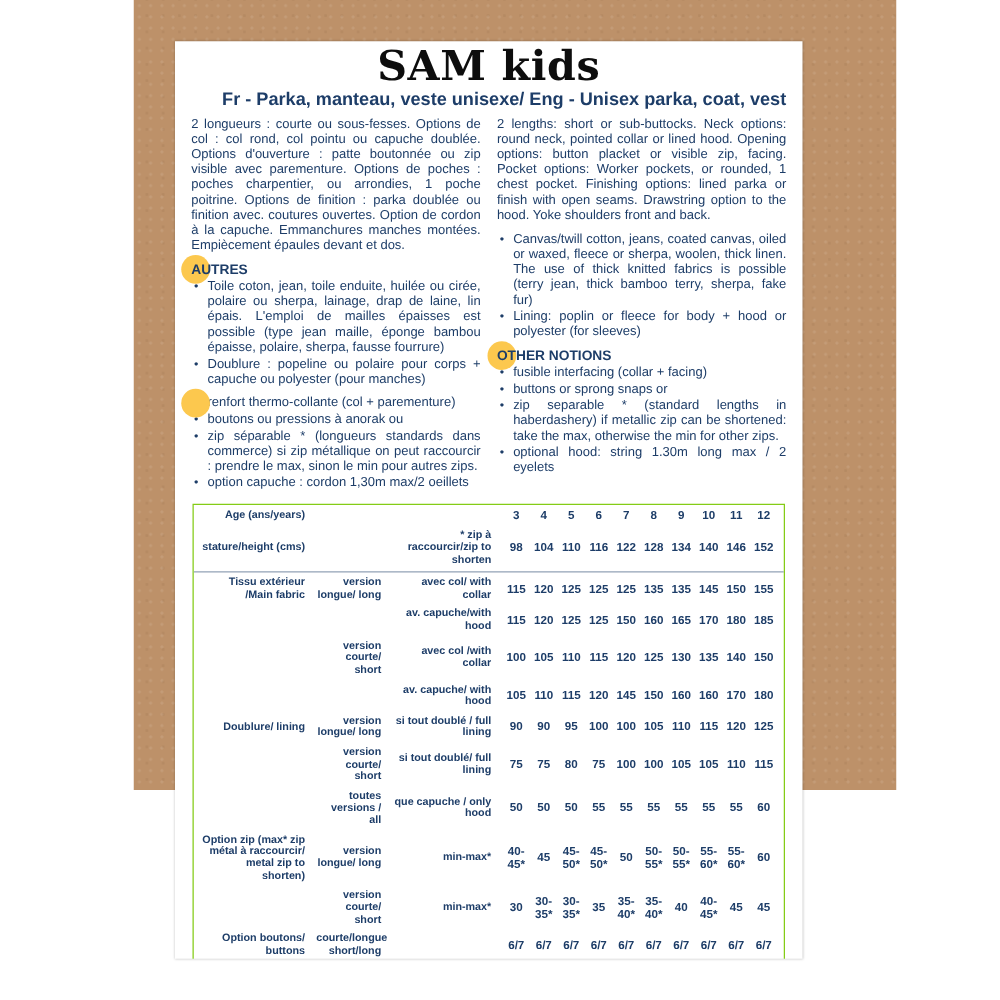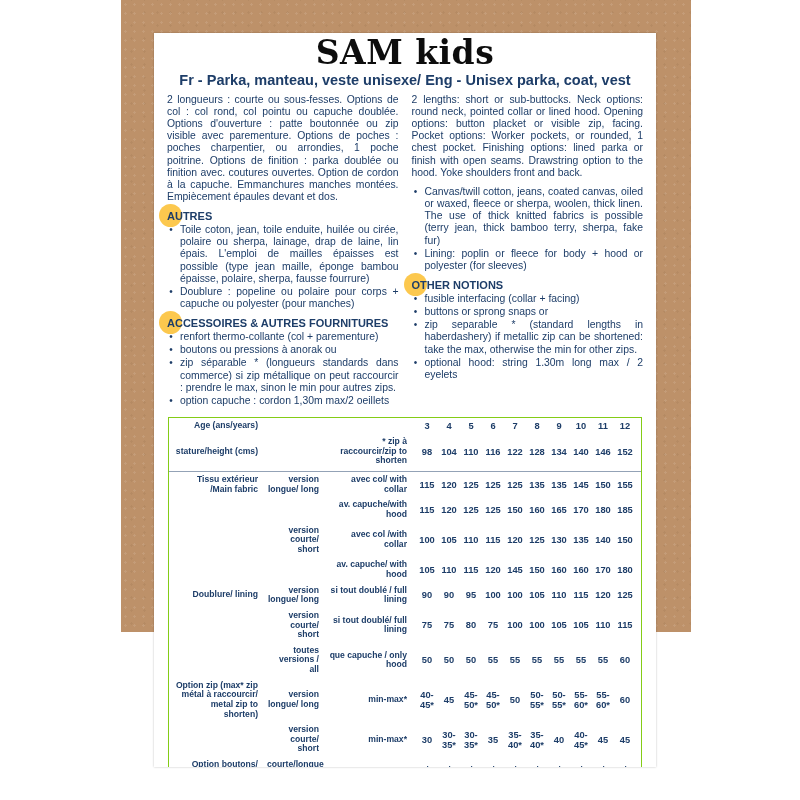--- a/index.html
+++ b/index.html
@@ -1,27 +1,27 @@
 <!DOCTYPE html>
 <html><head>
 <meta charset="utf-8">
 <style>
   html,body{margin:0;padding:0;}
   body{width:800px;height:800px;background:#ffffff;position:relative;
        font-family:"Liberation Sans",sans-serif;-webkit-font-smoothing:antialiased;}
-  .kraft{position:absolute;left:121px;top:0;width:570px;height:632px;background:#bd9169;
+  .kraft{position:absolute;left:107px;top:0;width:570px;height:632px;background:#bd9169;
     background-image:
       radial-gradient(rgba(255,255,255,.10) 1px, transparent 1.4px),
       radial-gradient(rgba(92,58,28,.08) 1px, transparent 1.4px);
-    background-size:9px 9px,13px 13px;background-position:0 0,4px 6px;}
+    background-size:9px 9px,13px 13px;background-position:0 0,4px 6px;padding-left:40px;}
   .card{position:absolute;left:33px;top:33px;width:502px;height:734px;background:#ffffff;
         box-shadow:0 0 2px rgba(0,0,0,.25);padding:0 13px;box-sizing:border-box;overflow:hidden;}
   .title{font-family:"DejaVu Serif","Liberation Serif",serif;font-weight:700;font-size:33px;
          text-align:center;color:#0d0d0d;margin:3px 0 0;letter-spacing:.5px;line-height:1.05;}
-  .subtitle{text-align:center;color:#1d3d68;font-size:14.5px;font-weight:600;margin-top:1px;}
+  .subtitle{text-align:right;color:#1d3d68;font-size:14.5px;font-weight:600;margin-top:1px;}
   .columns{display:flex;gap:13px;margin-top:6px;color:#1d3d68;justify-content:center;}
   .col{flex:1;font-size:10.4px;line-height:1.17;text-align:justify;min-width:0;}
   .intro{margin:0;}
   .section{margin-top:7px;}
   .sec-head{position:relative;font-weight:700;font-size:11px;margin:0 0 1px;text-align:left;}
   .sec-dot{position:absolute;left:-8px;top:-6px;width:23px;height:23px;border-radius:50%;
            background:#fcc84e;z-index:0;}
   .sec-text{position:relative;z-index:1;}
   ul.bullets{margin:0;padding:0;list-style:none;}
   ul.bullets li{display:flex;gap:5px;margin:0 0 1px;}
@@ -54,21 +54,21 @@
                   <span class="bullet">•</span>
                   <span class="btext">Toile coton, jean, toile enduite, huilée ou cirée, polaire ou sherpa, lainage, drap de laine, lin épais. L'emploi de mailles épaisses est possible (type jean maille, éponge bambou épaisse, polaire, sherpa, fausse fourrure)</span>
                 </li>
                 <li>
                   <span class="bullet">•</span>
                   <span class="btext">Doublure : popeline ou polaire pour corps + capuche ou polyester (pour manches)</span>
                 </li>
               </ul>
             </div>
             <div class="section">
-              <div class="sec-head"><span class="sec-dot"></span><span class="sec-text">ACCESSOIRES &amp; AUTRES FOURNITURES</span></div>
+              <div class="sec-head"><span class="sec-dot"></span></div>
               <ul class="bullets">
                 <li>
                   <span class="bullet">•</span>
                   <span class="btext">renfort thermo-collante (col + parementure)</span>
                 </li>
                 <li>
                   <span class="bullet">•</span>
                   <span class="btext">boutons ou pressions à anorak ou</span>
                 </li>
                 <li>

